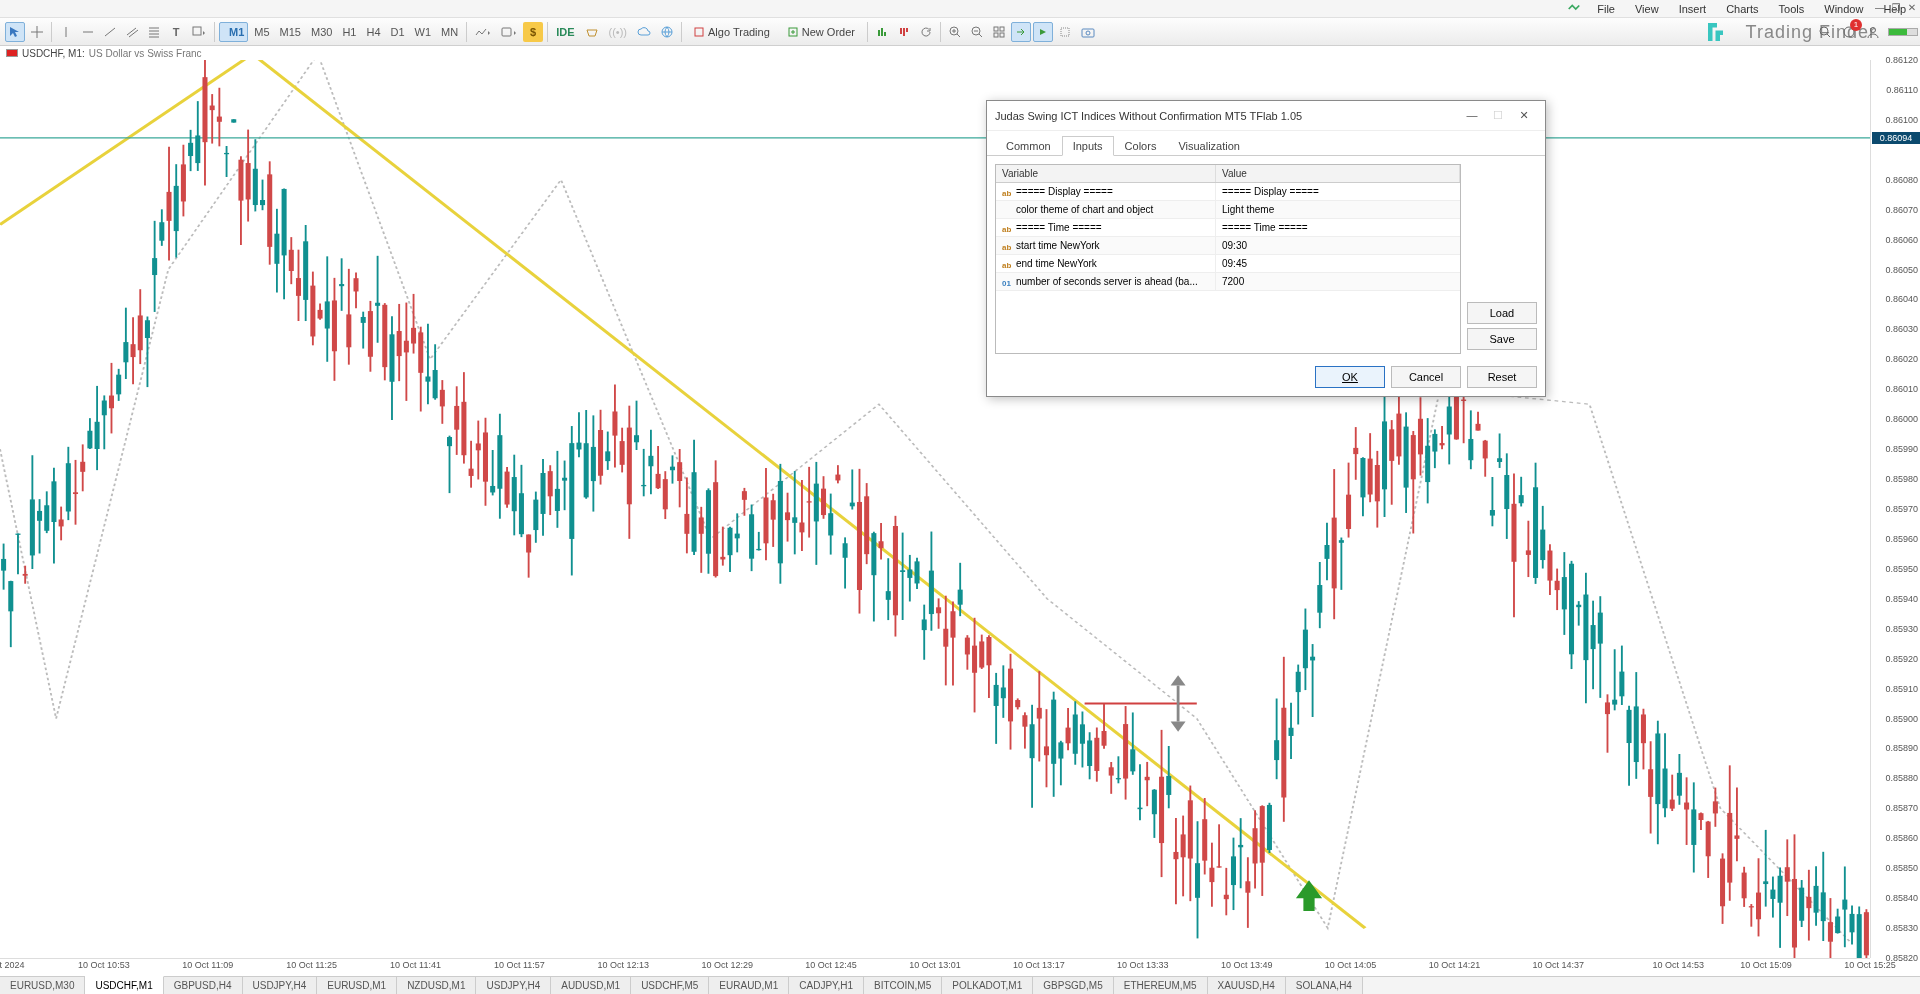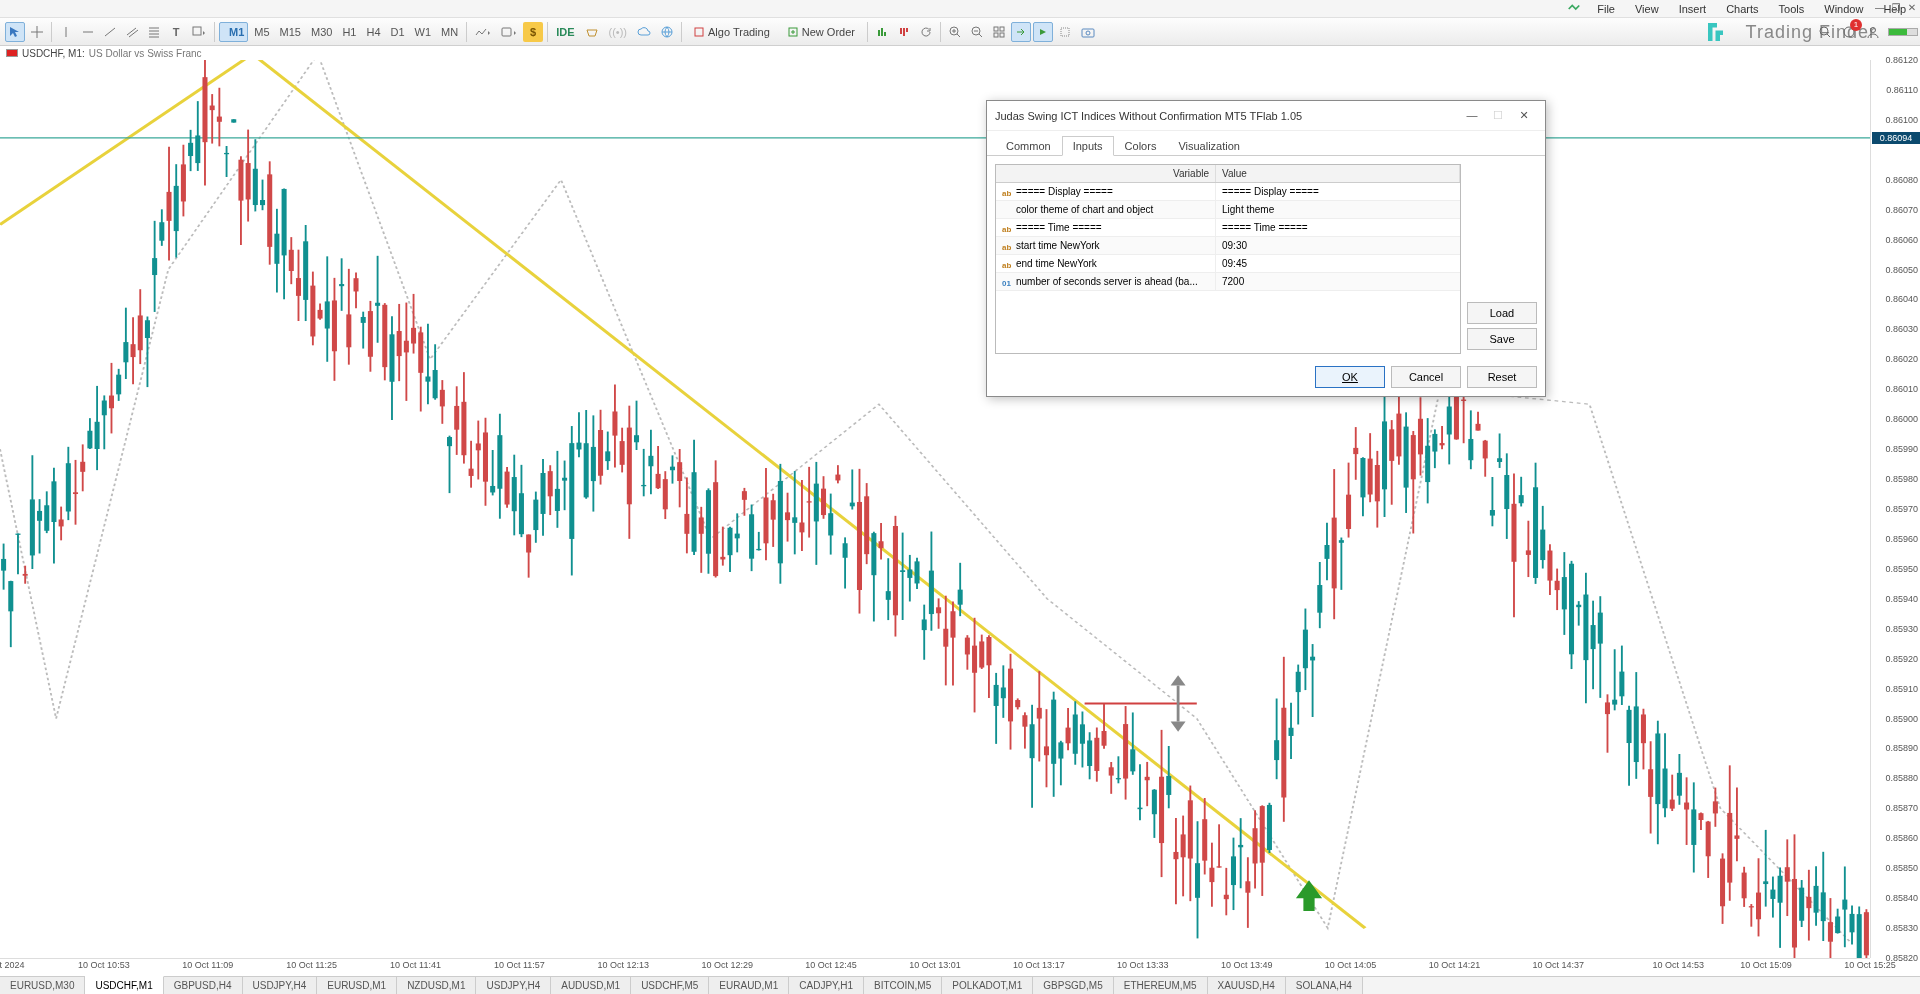--- a/index.html
+++ b/index.html
@@ -56,21 +56,21 @@
 .dialog .dlg-ctl { width: 26px; height: 20px; text-align: center; line-height: 18px; color: #555; cursor: pointer; }
 
 .dialog .dlg-tabs { display: flex; padding: 4px 8px 0; font-size: 11px; border-bottom: 1px solid #ccc; gap: 0; }
 .dialog .dlg-tab { padding: 3px 10px; border: 1px solid transparent; border-bottom: none; cursor: pointer; color: #444; position: relative; top: 1px; }
 .dialog .dlg-tab.active { border-color: #ccc; background: #fff; border-bottom: 1px solid #fff; font-weight: 500; }
 
 .dialog .dlg-body { padding: 8px; display: flex; gap: 6px; }
 .dialog .grid { flex: 1; border: 1px solid #bbb; background: #fff; height: 190px; overflow: hidden; }
 .dialog .grid-head { display: flex; background: #f3f3f3; border-bottom: 1px solid #ccc; font-size: 10px; color: #333; }
 .dialog .grid-head .gh { padding: 3px 6px; border-right: 1px solid #ddd; }
-.dialog .gh-var { flex: 0 0 220px; text-align: right; }
+.dialog .gh-var { flex: 0 0 220px; }
 .dialog .gh-val { flex: 1; }
 .dialog .grid-row { display: flex; border-bottom: 1px solid #eee; font-size: 10px; }
 .dialog .grid-row:nth-child(even){ background:#fafafa; }
 .dialog .gc { padding: 3px 6px; display: flex; align-items: center; gap: 4px; }
 .dialog .gc-var { flex: 0 0 220px; border-right: 1px solid #eee; }
 .dialog .gc-val { flex: 1; }
 .dialog .row-ico { width: 10px; height: 10px; display: inline-block; }
 .ic-ab { color: #c08020; font-size: 8px; font-weight: bold; }
 .ic-color { background: #4a80d0; width: 8px; height: 8px; border-radius: 2px; }
 .ic-num { color: #3a80c0; font-size: 8px; font-weight: bold; }

